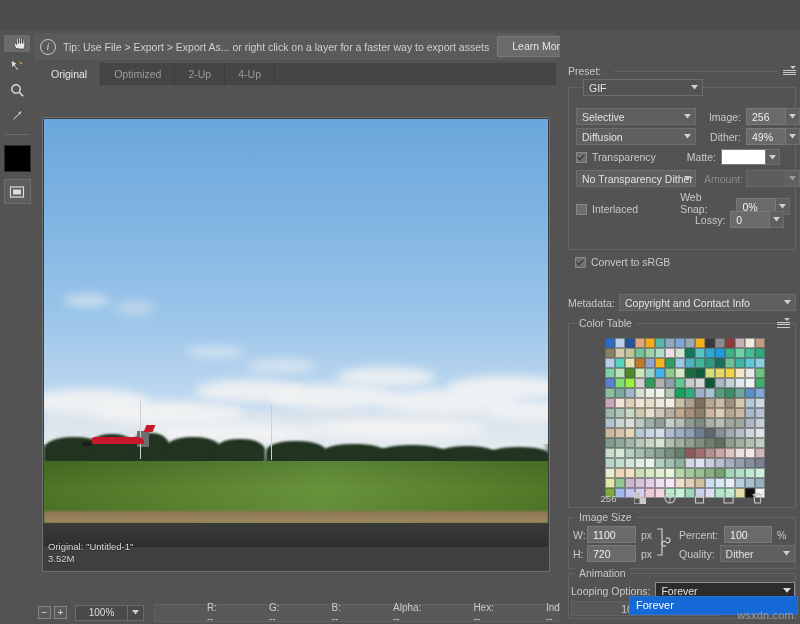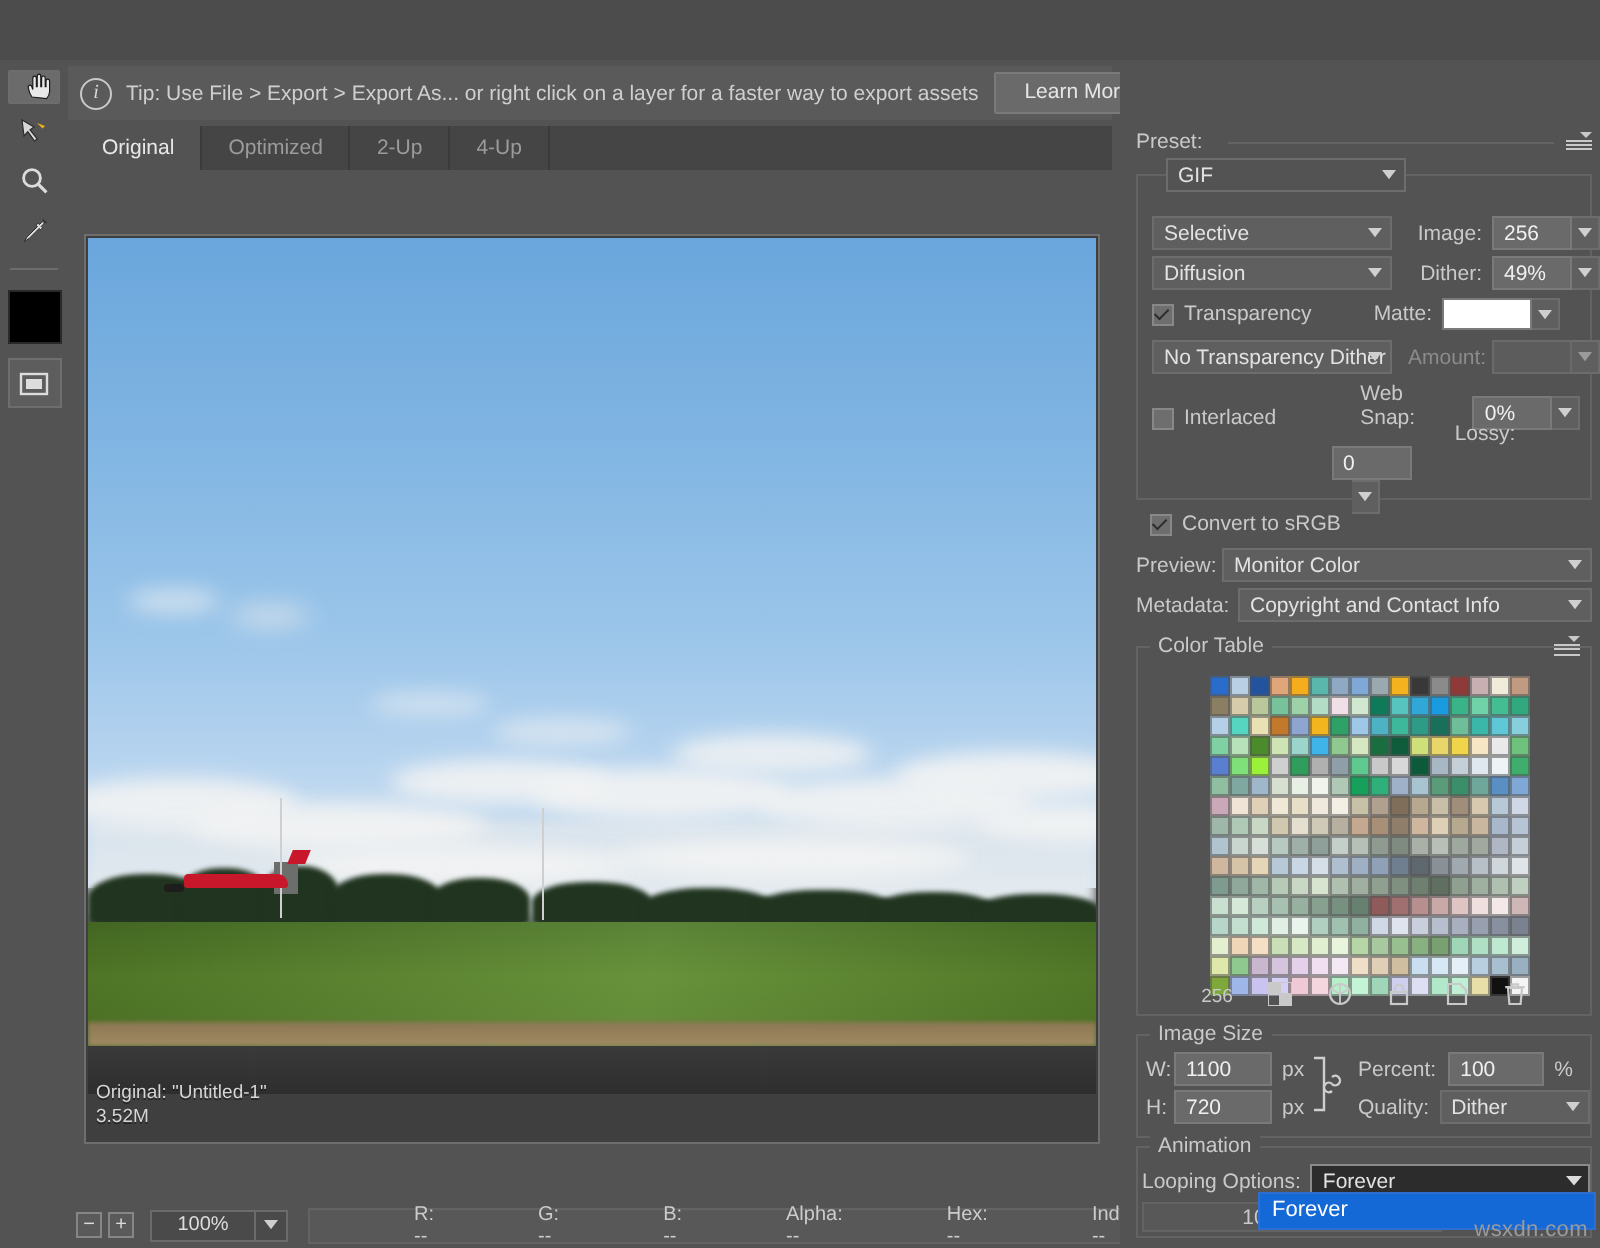--- a/index.html
+++ b/index.html
@@ -438,45 +438,34 @@
         <span class="lbl">Interlaced</span>
         <span class="lbl" style="margin-left:42px;">Web Snap:</span>
         <div class="fld" style="width:40px;margin-left:5px;">0%</div>
         <div class="stepper">
             <svg width="7" height="5" viewBox="0 0 7 5">
               <path d="M0 0h7L3.5 4.6z" fill="#cfcfcf"></path>
             </svg>
           </div>
       </div>
 
-      <div style="position:absolute;left:7px;top:123px;display:flex;align-items:center;width:214px;flex-direction:column;">
+      <div style="position:absolute;left:7px;top:123px;display:flex;align-items:center;width:214px;">
         <span class="lbl" style="margin-left:119px;">Lossy:</span>
         <div class="fld" style="width:40px;margin-left:5px;">0</div>
         <div class="stepper">
             <svg width="7" height="5" viewBox="0 0 7 5">
               <path d="M0 0h7L3.5 4.6z" fill="#cfcfcf"></path>
             </svg>
           </div>
       </div>
     </div>
 
     <div style="position:absolute;left:15px;top:226px;display:flex;align-items:center;">
       <div class="cb on"></div>
       <span class="lbl">Convert to sRGB</span>
-    </div>
-    <div style="position:absolute;left:8px;top:244px;display:flex;align-items:center;width:228px;">
-      <span class="lbl" style="width:43px;">Preview:</span>
-      <div class="sel" style="flex:1;">
-        <span>Monitor Color</span>
-        <span class="chev">
-            <svg width="7" height="5" viewBox="0 0 7 5">
-              <path d="M0 0h7L3.5 4.6z" fill="#cfcfcf"></path>
-            </svg>
-          </span>
-      </div>
     </div>
     <div style="position:absolute;left:8px;top:264px;display:flex;align-items:center;width:228px;">
       <span class="lbl" style="width:51px;">Metadata:</span>
       <div class="sel" style="flex:1;">
         <span>Copyright and Contact Info</span>
         <span class="chev">
             <svg width="7" height="5" viewBox="0 0 7 5">
               <path d="M0 0h7L3.5 4.6z" fill="#cfcfcf"></path>
             </svg>
           </span>

